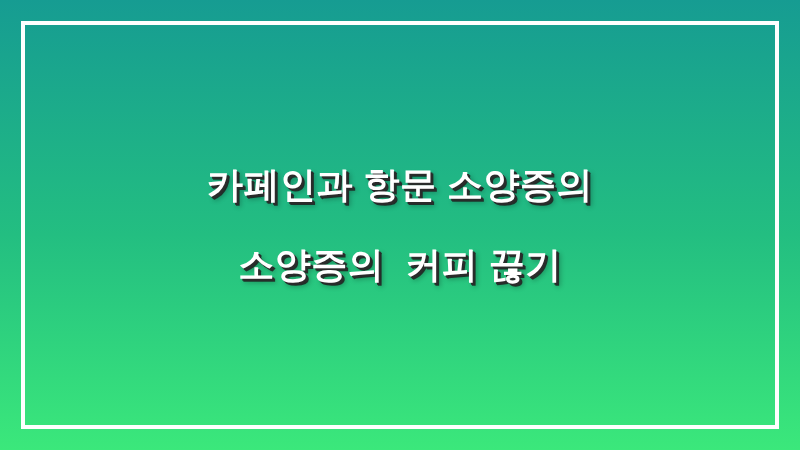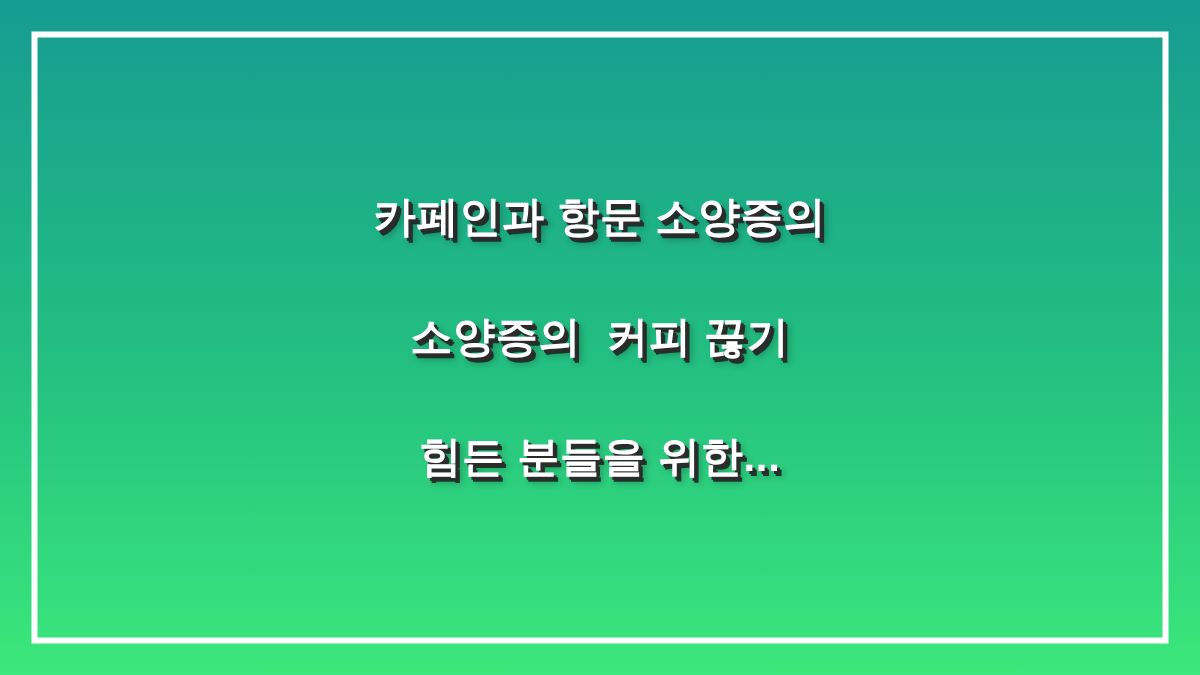--- a/index.html
+++ b/index.html
@@ -42,37 +42,36 @@
     justify-content: center;
     padding: 0 50px;
     box-sizing: border-box;
   }
 
   .title-line {
     display: block;
     width: 100%;
     text-align: center;
     color: #ffffff;
-    font-size: 28px;
+    font-size: 36px;
     font-weight: 700;
     line-height: 80px;
     letter-spacing: 0.5px;
     white-space: pre;
     text-shadow:
        2px 2px 0 #2b2b2b,
        3px 3px 0 rgba(30, 30, 30, 0.85),
        4px 4px 5px rgba(0, 0, 0, 0.30);
   }
 </style>
 </head>
 <body>
 
 <div class="card">
 
   <div class="card-frame"></div>
 
   <div class="title-block">
     <span class="title-line">카페인과 항문 소양증의</span>
     <span class="title-line">소양증의  커피 끊기</span>
-    <span class="title-line">힘든 분들을 위한...</span>
   </div>
 
 </div>
 
 </body></html>

